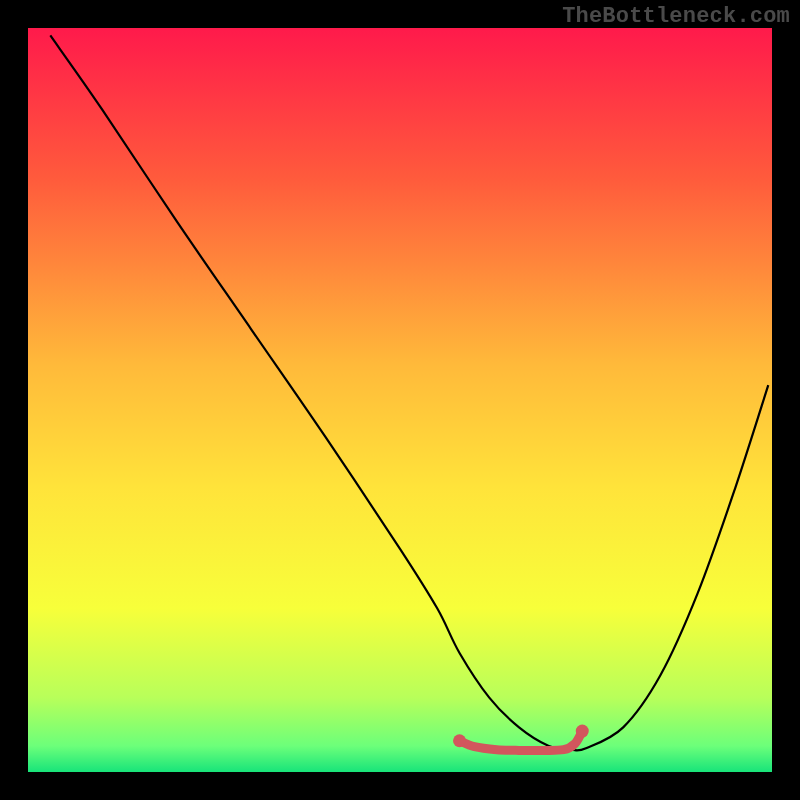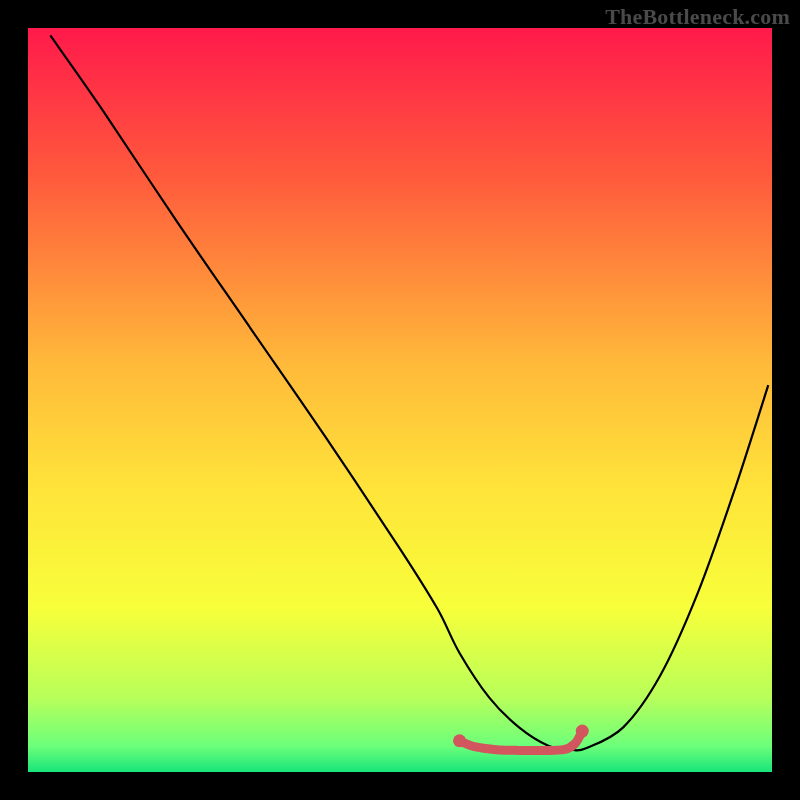--- a/index.html
+++ b/index.html
@@ -14,21 +14,21 @@
     position: absolute;
     left: 28px;
     top: 28px;
     width: 744px;
     height: 744px;
   }
   .watermark {
     position: absolute;
     top: 4px;
     right: 10px;
-    font-family: Liberation Serif, serif;
+    font-family: Liberation Mono, monospace;
     font-size: 22px;
     font-weight: bold;
     color: #4a4a4a;
     letter-spacing: 0.2px;
   }
   svg { display: block; }
 </style>
 </head>
 <body>
 

